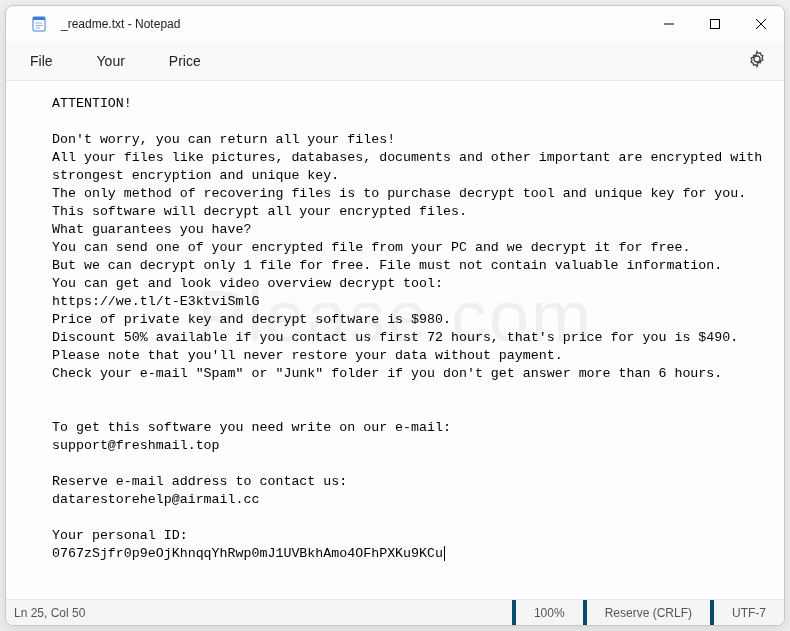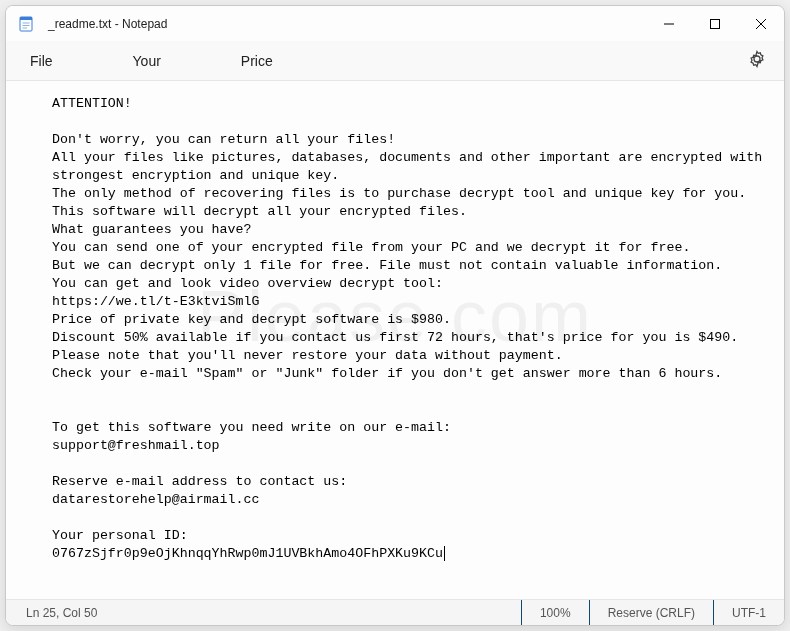--- a/index.html
+++ b/index.html
@@ -37,20 +37,21 @@
       flex-direction: column;
       box-shadow: 0 4px 16px rgba(0,0,0,0.12);
       overflow: hidden;
     }
     .titlebar {
       height: 35px;
       display: flex;
       align-items: center;
       padding-left: 12px;
       background: #fdfdfd;
+      margin-left: 13px;
     }
     .titlebar .icon {
       width: 16px;
       height: 16px;
       margin-right: 14px;
       display: flex;
       align-items: center;
       justify-content: center;
     }
     .titlebar .icon svg { width: 16px; height: 16px; }
@@ -71,21 +72,20 @@
       cursor: pointer;
     }
     .win-btn svg { width: 10px; height: 10px; }
     .menubar {
       height: 40px;
       display: flex;
       align-items: center;
       padding: 0 8px;
       border-bottom: 1px solid #e6e6e6;
       background: #f9f9f9;
-      gap: 36px;
     }
     .menu-item {
       padding: 6px 16px;
       font-size: 14px;
       color: #222;
       cursor: pointer;
       border-radius: 4px;
       margin-right: 12px;
     }
     .settings {
@@ -123,23 +123,23 @@
       font-size: 12px;
       color: #555;
       background: #f5f5f5;
     }
     .status-cell {
       padding: 0 18px;
       height: 100%;
       display: flex;
       align-items: center;
     }
-    .status-left { flex: 0 0 auto; padding-left: 20px; }
+    .status-left { flex: 0 0 auto; padding-left: 8px; }
     .status-spacer { flex: 1; }
-    .sep-l { border-left: 1px solid #0c4a6e; }
+    .sep-l { border-left: 4px solid #0c4a6e; }
   </style>
 </head>
 <body>
 
 <div class="watermark">Please.com</div>
 
 <div class="window">
 
   <div class="titlebar">
     <span class="icon">
@@ -207,16 +207,16 @@
 <span>datarestorehelp@airmail.cc</span>
 <span></span>
 <span>Your personal ID:</span>
 <span class="caret">0767zSjfr0p9eOjKhnqqYhRwp0mJ1UVBkhAmo4OFhPXKu9KCu</span></div>
 
   <div class="statusbar">
     <div class="status-cell status-left">Ln 25, Col 50</div>
     <div class="status-spacer"></div>
     <div class="status-cell sep-l">100%</div>
     <div class="status-cell sep-l">Reserve (CRLF)</div>
-    <div class="status-cell sep-l">UTF-1</div>
+    <div class="status-cell sep-l">UTF-7</div>
   </div>
 
 </div>
 
 </body></html>

